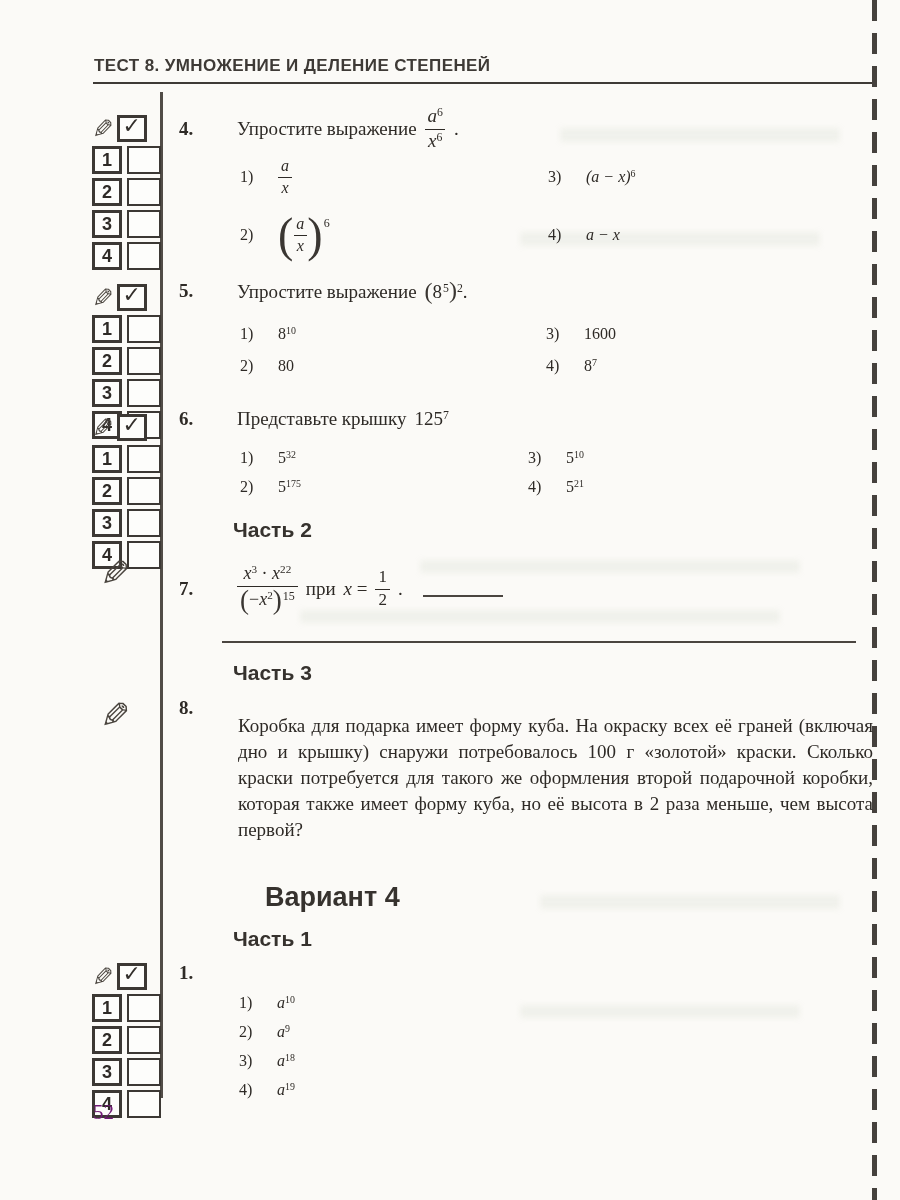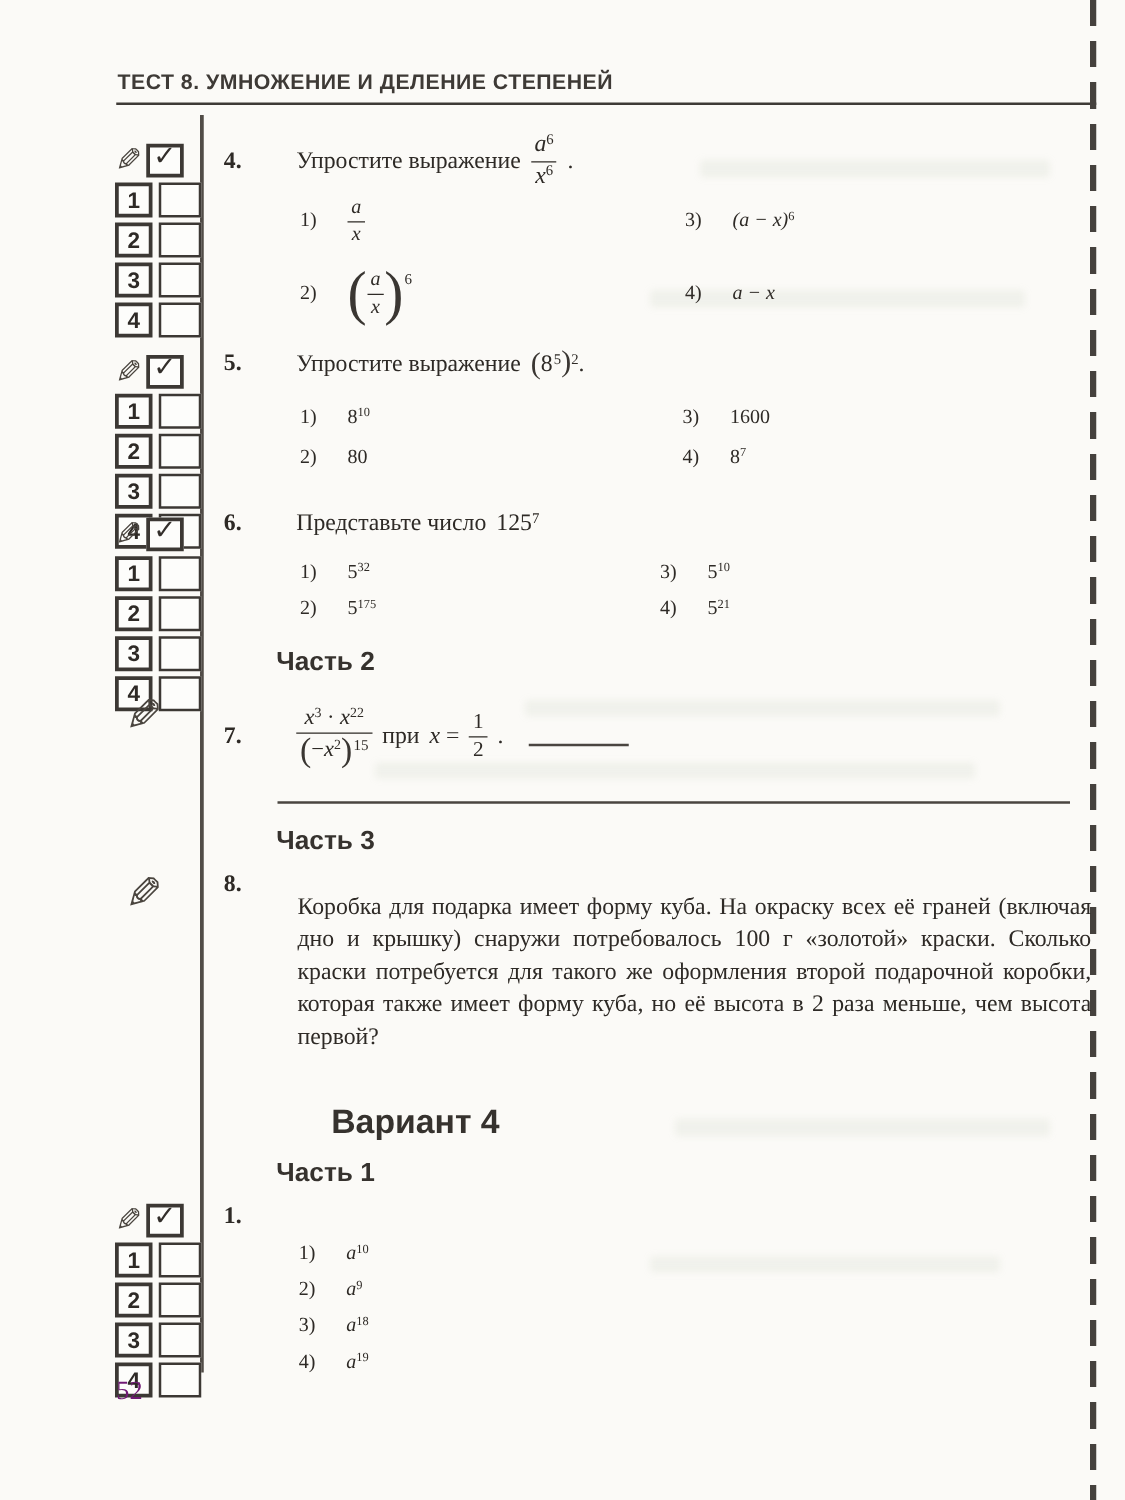--- a/index.html
+++ b/index.html
@@ -48,21 +48,21 @@
   .mexp{display:inline-flex;align-items:center;}
   .bp{font-size:46px;font-weight:300;line-height:.8;transform:scaleY(1.05);color:#3a3632;}
   .bp2{font-size:27px;font-weight:300;line-height:.9;color:#3a3632;}
   .hi{align-self:flex-start;font-size:12px;line-height:1;margin:2px 0 0 1px;}
   .p15{font-size:24px;line-height:.9;font-weight:300;color:#3a3632;}
 
   .optgrid{position:absolute;display:grid;}
   .opt{display:flex;align-items:center;gap:14px;}
   .olabel{min-width:24px;}
 
-  .h-part{position:absolute;left:221px;font-family:"Liberation Sans",sans-serif;font-weight:bold;
+  .h-part{position:absolute;left:233px;font-family:"Liberation Sans",sans-serif;font-weight:bold;
     font-size:21px;color:#36322e;}
   .h-variant{position:absolute;left:221px;font-family:"Liberation Sans",sans-serif;font-weight:bold;
     font-size:27px;color:#36322e;}
 
   .ans-blank{display:inline-block;width:80px;border-bottom:2px solid #4a4540;height:14px;
     margin-left:12px;}
   .ans-line2{position:absolute;left:222px;top:641px;width:634px;border-top:2px solid #4a4540;}
 
   .q8p{width:635px;line-height:26px;text-align:justify;margin:16px;}
   .page-num{position:absolute;left:93px;top:1100px;font-size:21px;color:#701a75;}
@@ -229,21 +229,21 @@
     </div>
     <div class="opt">
       <span class="olabel">4)</span>
       <span><span>8</span><sup>7</sup></span>
     </div>
   </div>
 
   <div class="q" style="top:408px;">
     <span class="qnum">6.</span>
     <span class="stemrow">
-      <span>Представьте число</span>
+      <span>Представьте крышку</span>
       <span><span>125</span><sup>7</sup></span>
     </span>
   </div>
   <div class="optgrid" style="left:240px;top:443px;grid-template-columns:288px auto;grid-auto-rows:29px;">
     <div class="opt">
       <span class="olabel">1)</span>
       <span><span>5</span><sup>32</sup></span>
     </div>
     <div class="opt">
       <span class="olabel">3)</span>

